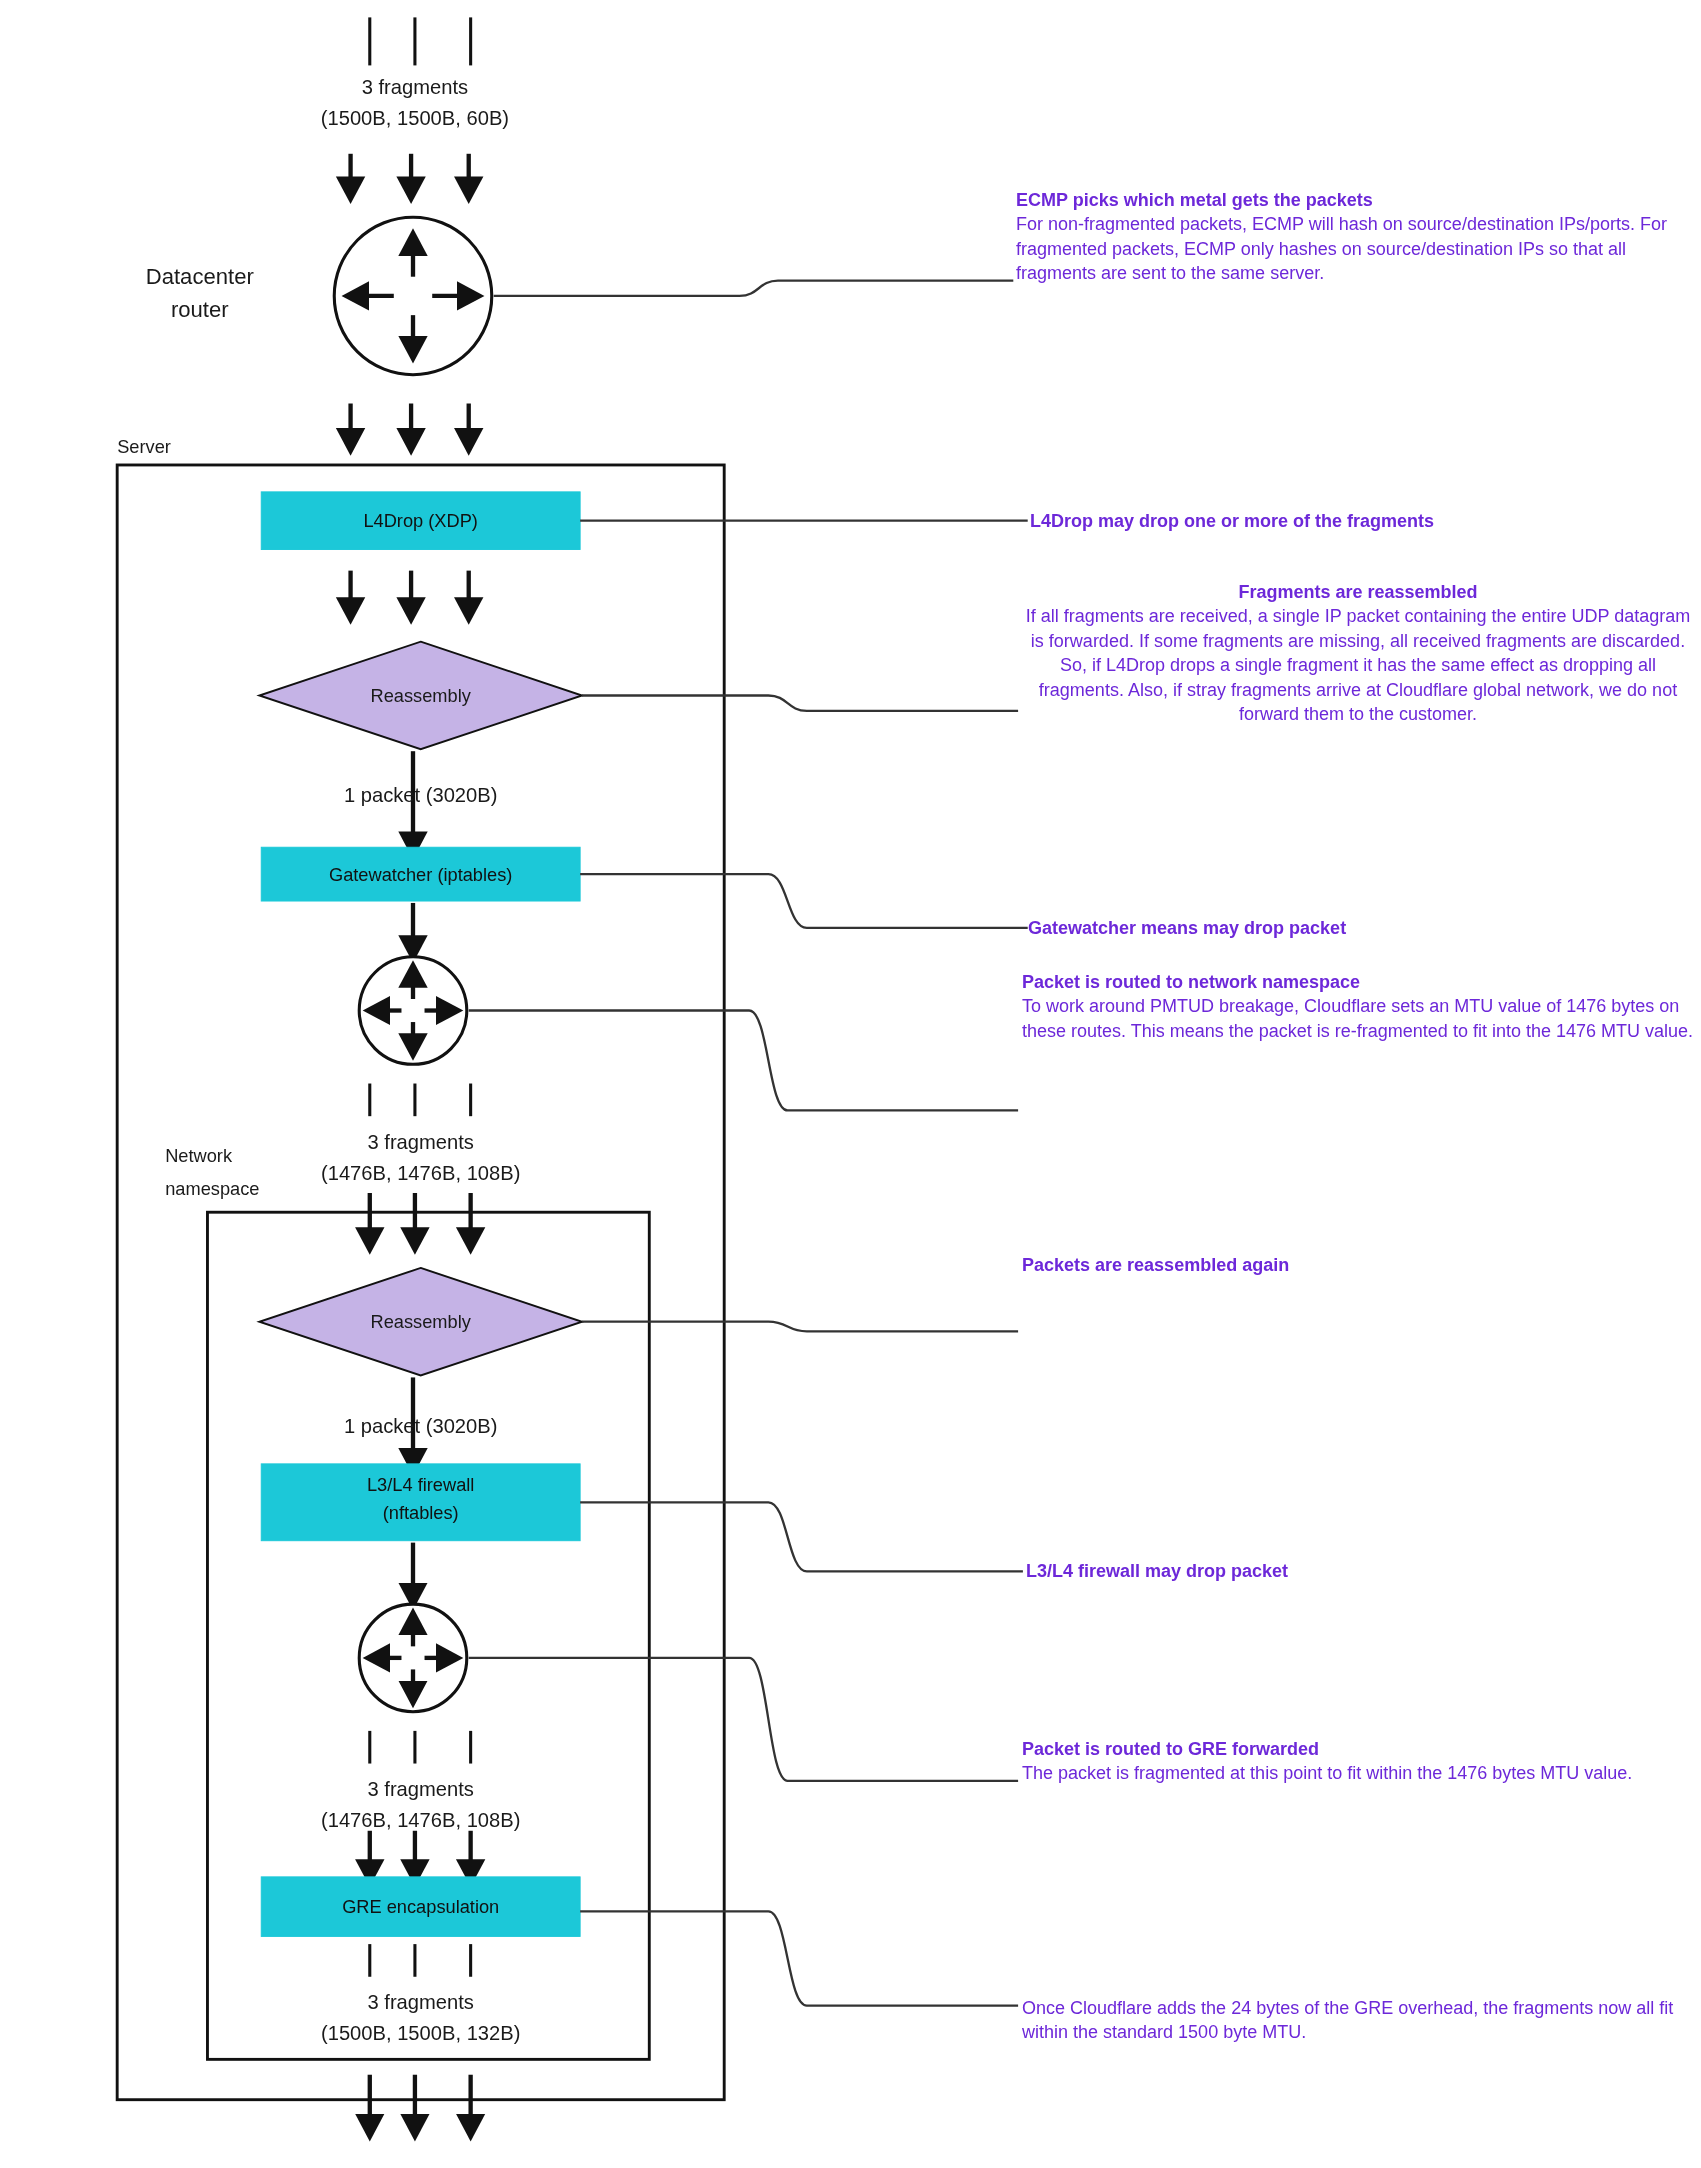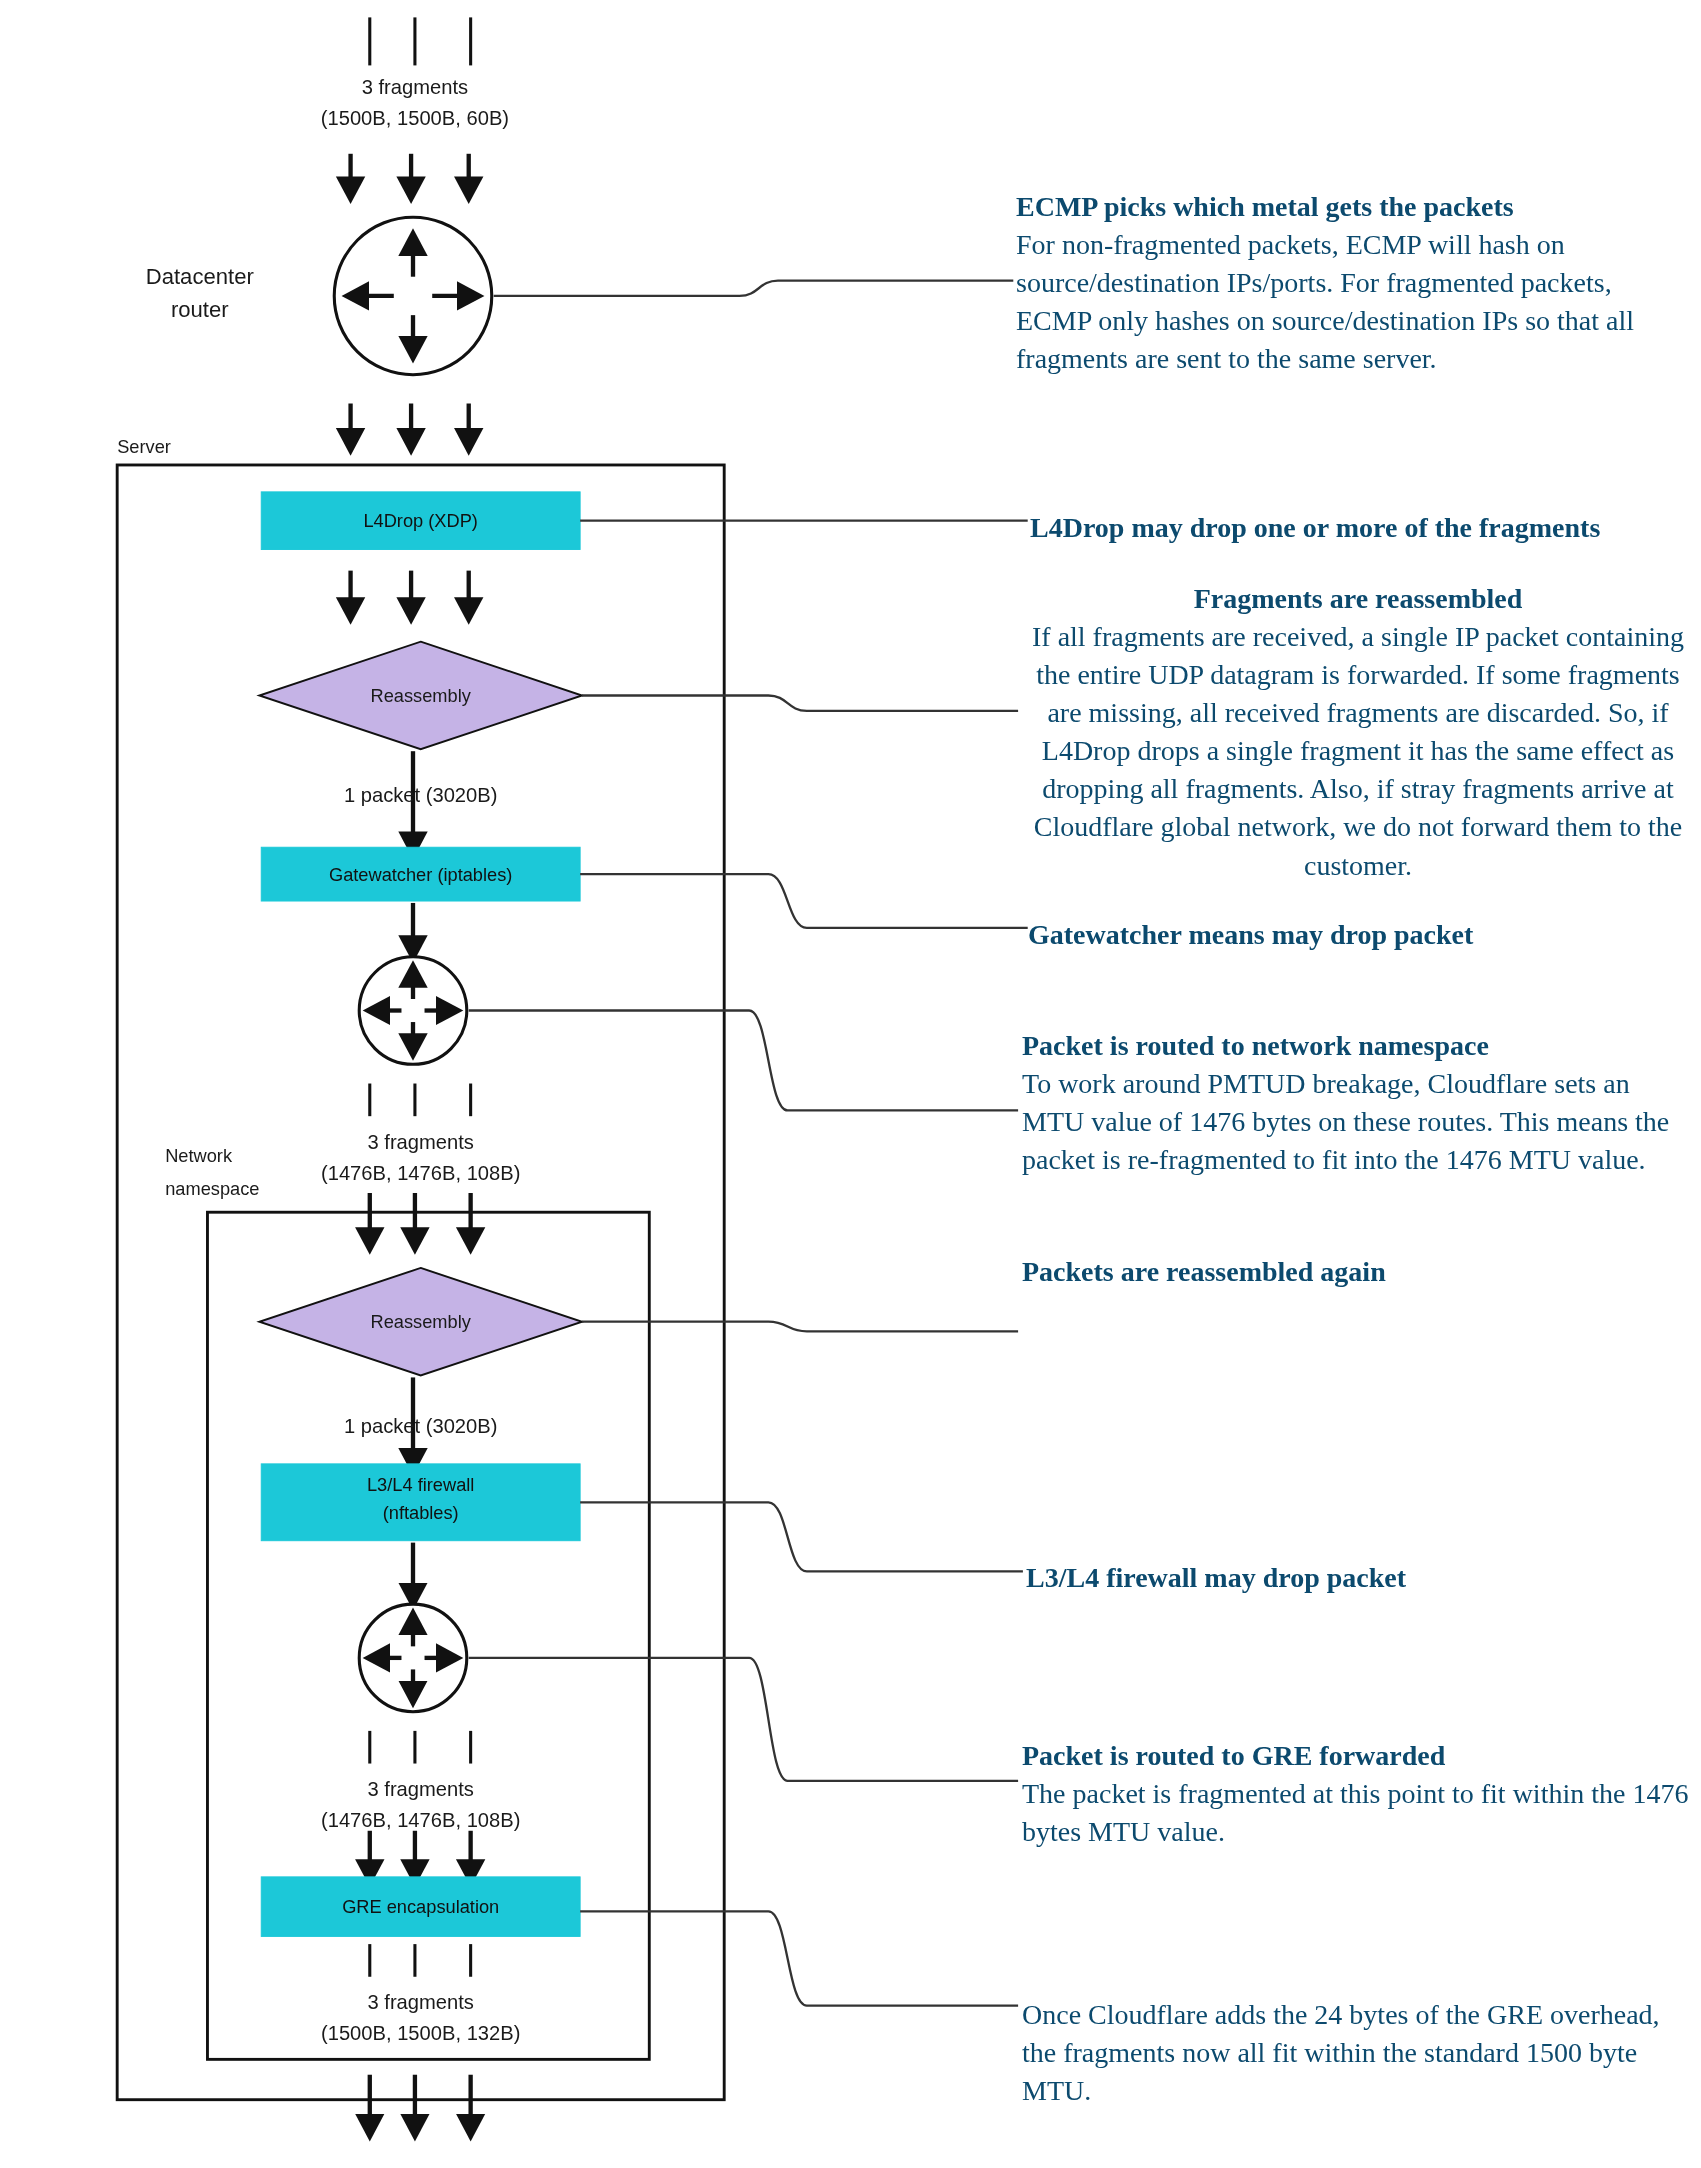--- a/index.html
+++ b/index.html
@@ -52,24 +52,24 @@
     font-family: "Liberation Sans", sans-serif;
   }
   .container-label {
     font-size: 19px;
     fill: #1a1a1a;
     text-anchor: start;
     font-family: "Liberation Sans", sans-serif;
   }
   .ann {
     position: absolute;
-    font-family: Liberation Serif, serif;
-    font-size: 28px;
+    font-family: Liberation Sans, sans-serif;
+    font-size: 18px;
     line-height: 1.36;
-    color: #0c4a6e;
+    color: #6d28d9;
   }
   .ann .ann-title {
     font-weight: bold;
     display: block;
   }
   .ann .ann-body {
     display: block;
   }
   .teal { fill: #1cc8d8; stroke: #1cc8d8; }
   .purple { fill: #c5b3e6; stroke: #111111; stroke-width: 2; }
@@ -259,21 +259,21 @@
   <div class="ann" style="left:1022px; top:580px; width:672px;text-align:center;">
     <span class="ann-title">Fragments are reassembled</span>
     <span class="ann-body">If all fragments are received, a single IP packet containing the entire UDP datagram is forwarded. If some fragments are missing, all received fragments are discarded. So, if L4Drop drops a single fragment it has the same effect as dropping all fragments. Also, if stray fragments arrive at Cloudflare global network, we do not forward them to the customer.</span>
   </div>
 
   <div class="ann" style="left:1028px; top:916px; width:663px;">
     <span class="ann-title">Gatewatcher means may drop packet</span>
     <span class="ann-body"></span>
   </div>
 
-  <div class="ann" style="left:1022px; top:1027px; width:672px;">
+  <div class="ann" style="left:1022px; top:970px; width:672px;">
     <span class="ann-title">Packet is routed to network namespace</span>
     <span class="ann-body">To work around PMTUD breakage, Cloudflare sets an MTU value of 1476 bytes on these routes. This means the packet is re-fragmented to fit into the 1476 MTU value.</span>
   </div>
 
   <div class="ann" style="left:1022px; top:1253px; width:672px;">
     <span class="ann-title">Packets are reassembled again</span>
   </div>
 
   <div class="ann" style="left:1026px; top:1559px; width:663px;">
     <span class="ann-title">L3/L4 firewall may drop packet</span>

